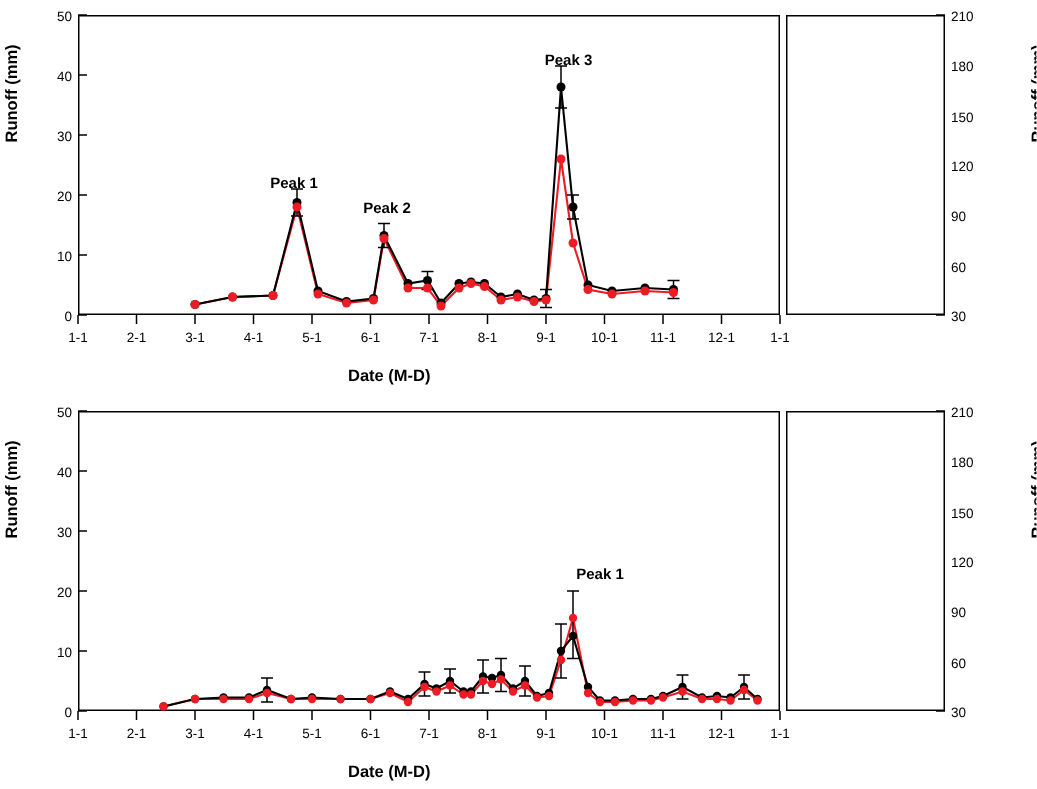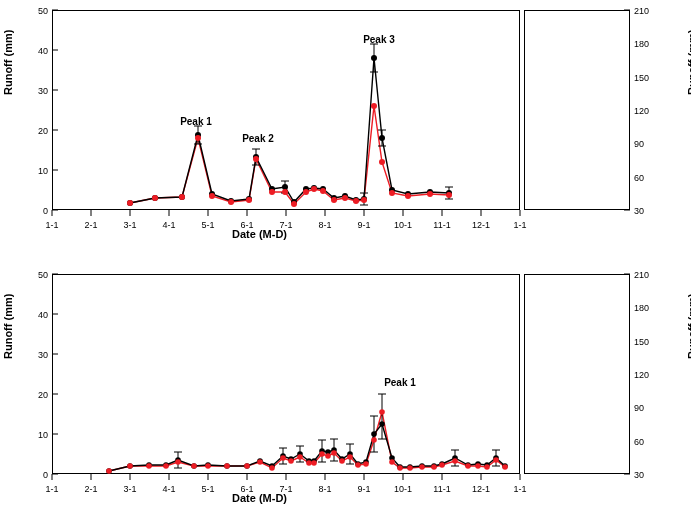--- a/index.html
+++ b/index.html
@@ -8,21 +8,21 @@
   .panel{position:absolute;left:0;width:691px;height:258px;}
   #panel2010{top:0;}
   #panel2011{top:264px;}
   .plotbox{position:absolute;border:1px solid #000;background:#fff;box-sizing:border-box;}
   .main-plot{left:52px;top:10px;width:468px;height:200px;}
   .side-plot{left:524px;top:10px;width:106px;height:200px;}
   svg{position:absolute;left:0;top:0;overflow:visible;}
   .axis-title{position:absolute;font-size:11px;font-weight:bold;}
   .ylabel-left{left:2px;top:95px;transform:rotate(-90deg);transform-origin:left top;white-space:nowrap;}
   .ylabel-right{left:686px;top:95px;transform:rotate(-90deg);transform-origin:left top;white-space:nowrap;}
-  .xlabel{left:232px;top:228px;}
+  .xlabel{left:232px;top:245px;}
   .year{position:absolute;left:70px;top:26px;font-size:15px;font-weight:bold;}
   .stats{position:absolute;left:70px;top:60px;font-size:7.5px;line-height:11px;}
   .stats .hdr{font-weight:bold;font-size:8px;}
   .legend{position:absolute;right:14px;top:16px;font-size:10px;}
   .legend .row{display:flex;align-items:center;gap:5px;height:16px;}
   .legend .ln{display:inline-block;width:26px;height:2px;position:relative;}
   .legend .ln i{position:absolute;left:9px;top:-3px;width:8px;height:8px;border-radius:50%;}
   .legend .lab{font-weight:bold;}
   .sidetitle{position:absolute;left:530px;top:16px;font-size:10px;font-weight:bold;}
   .tick-lab{font-size:9px;}

